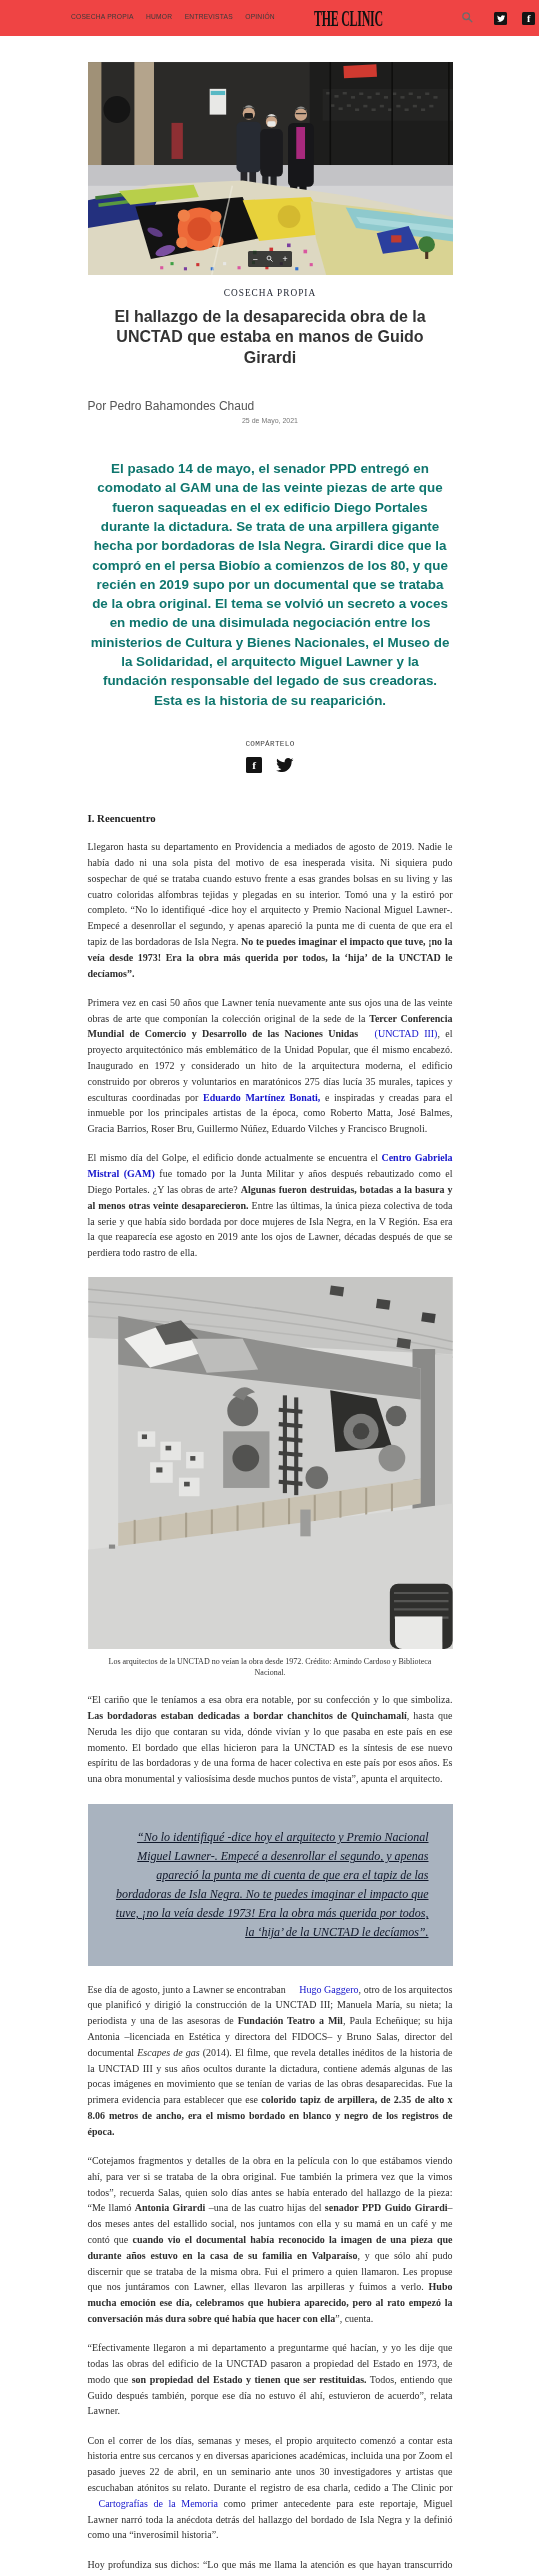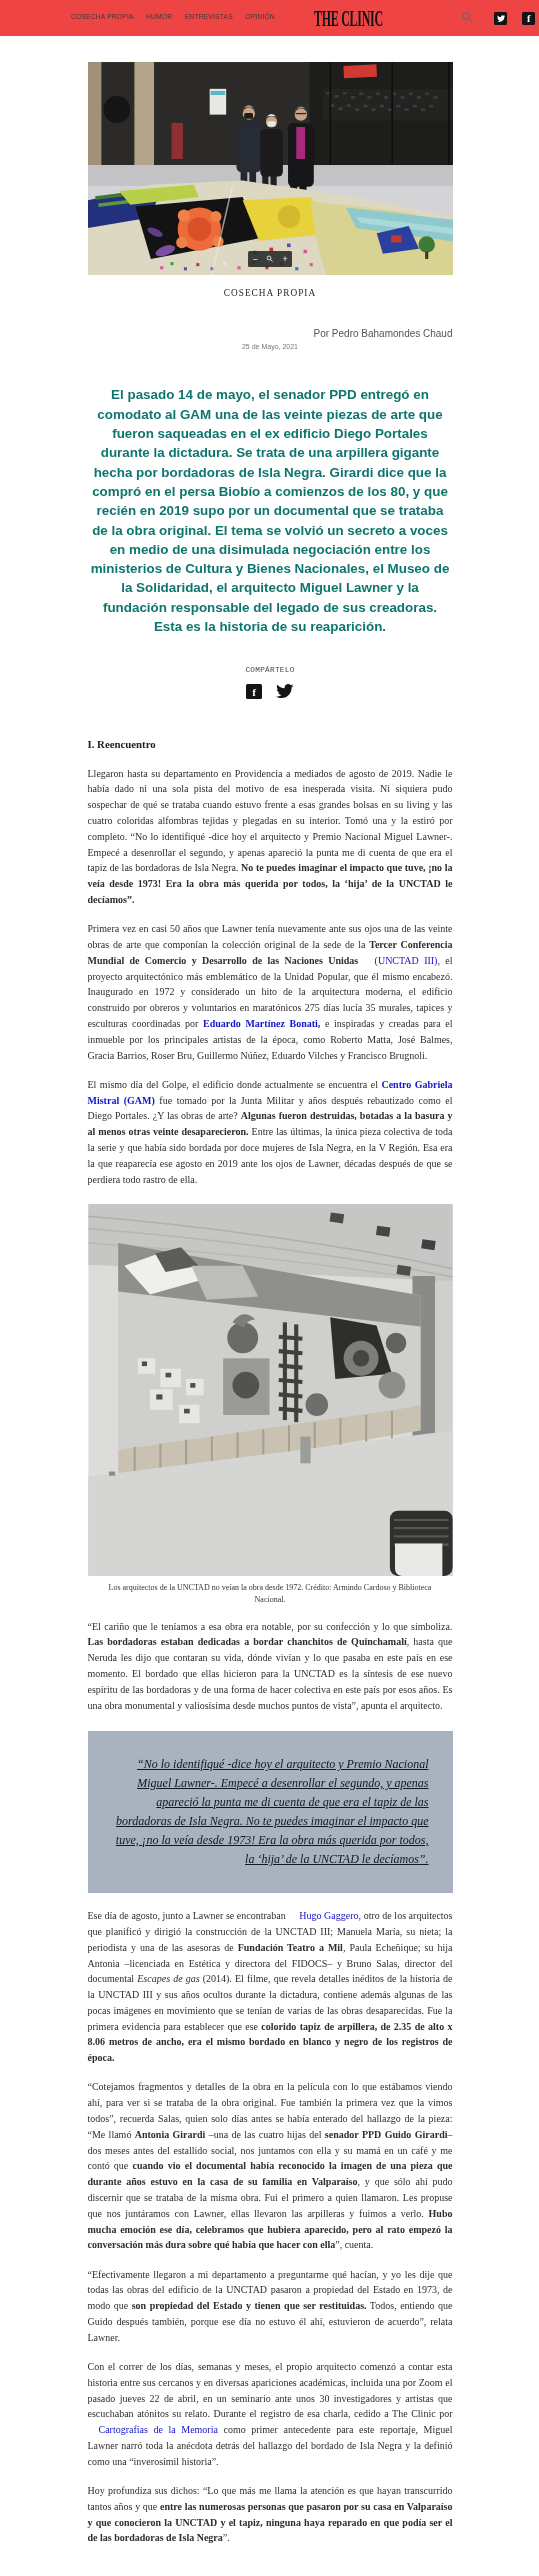--- a/index.html
+++ b/index.html
@@ -32,21 +32,21 @@
         background:rgba(38,38,38,.88);border-radius:1.5px;display:flex;align-items:center;justify-content:space-around;color:#fff;}
   .zoombar .zb{font-family:"Liberation Sans",sans-serif;font-size:8.8px;line-height:1;cursor:pointer;}
   .caption{font-family:"Liberation Serif",serif;font-size:8px;line-height:1.45;text-align:center;color:#333;
         margin:6.2px 20.6px 0 20.6px;}
 
   
   .category{margin-top:13.4px;text-align:center;font-family:"Liberation Serif",serif;font-size:9.3px;
         letter-spacing:1px;color:#1f2430;}
   h1.title{margin:8.2px 15.5px 0 15.5px;text-align:center;font-family:"Liberation Sans",sans-serif;
         font-weight:700;font-size:16px;line-height:1.3;color:#333;}
-  .byline{margin-top:30px;text-align:right;font-family:"Liberation Sans",sans-serif;font-size:10px;color:#555;}
+  .byline{margin-top:30px;text-align:left;font-family:"Liberation Sans",sans-serif;font-size:12px;color:#555;}
   .date{margin-top:4.1px;text-align:center;font-family:"Liberation Sans",sans-serif;font-size:7px;color:#777;}
   .lead{margin:35px 0 0 0;font-family:"Liberation Sans",sans-serif;font-weight:700;font-size:13.4px;
         line-height:1.44;text-align:center;color:#0f766e;}
   .share-label{margin-top:30px;text-align:center;font-family:Liberation Mono, monospace;font-size:7.7px;
         letter-spacing:0.3px;color:#444;}
   .share-icons{margin-top:9.3px;display:flex;justify-content:center;align-items:center;gap:14.4px;}
   .share-fb{width:15.5px;height:15.5px;background:#141414;border-radius:1.5px;display:flex;align-items:center;
         justify-content:center;cursor:pointer;}
   .share-fb .fb-f{font-size:11.3px;}
   .share-tw{cursor:pointer;display:flex;align-items:center;}
@@ -224,20 +224,21 @@
         <svg width="7.2" height="7.2" viewBox="0 0 24 24">
             <circle cx="10" cy="10" r="6.5" fill="none" stroke="#fff" stroke-width="2.6"></circle>
             <line x1="15" y1="15" x2="21" y2="21" stroke="#fff" stroke-width="2.8" stroke-linecap="round"></line>
           </svg>
       </span>
       <span class="zb">+</span>
     </div>
   </figure>
 
   <div class="category">COSECHA PROPIA</div>
+  <h1 class="title">El hallazgo de la desaparecida obra de la UNCTAD que estaba en manos de Guido Girardi</h1>
   <div class="byline">Por Pedro Bahamondes Chaud</div>
   <div class="date">25 de Mayo, 2021</div>
   <p class="lead">El pasado 14 de mayo, el senador PPD entregó en comodato al GAM una de las veinte piezas de arte que fueron saqueadas en el ex edificio Diego Portales durante la dictadura. Se trata de una arpillera gigante hecha por bordadoras de Isla Negra. Girardi dice que la compró en el persa Biobío a comienzos de los 80, y que recién en 2019 supo por un documental que se trataba de la obra original. El tema se volvió un secreto a voces en medio de una disimulada negociación entre los ministerios de Cultura y Bienes Nacionales, el Museo de la Solidaridad, el arquitecto Miguel Lawner y la fundación responsable del legado de sus creadoras. Esta es la historia de su reaparición.</p>
 
   <div class="share-label">COMPÁRTELO</div>
   <div class="share-icons">
     <span class="share-fb">
       <span class="fb-f">f</span>
     </span>
     <span class="share-tw">

